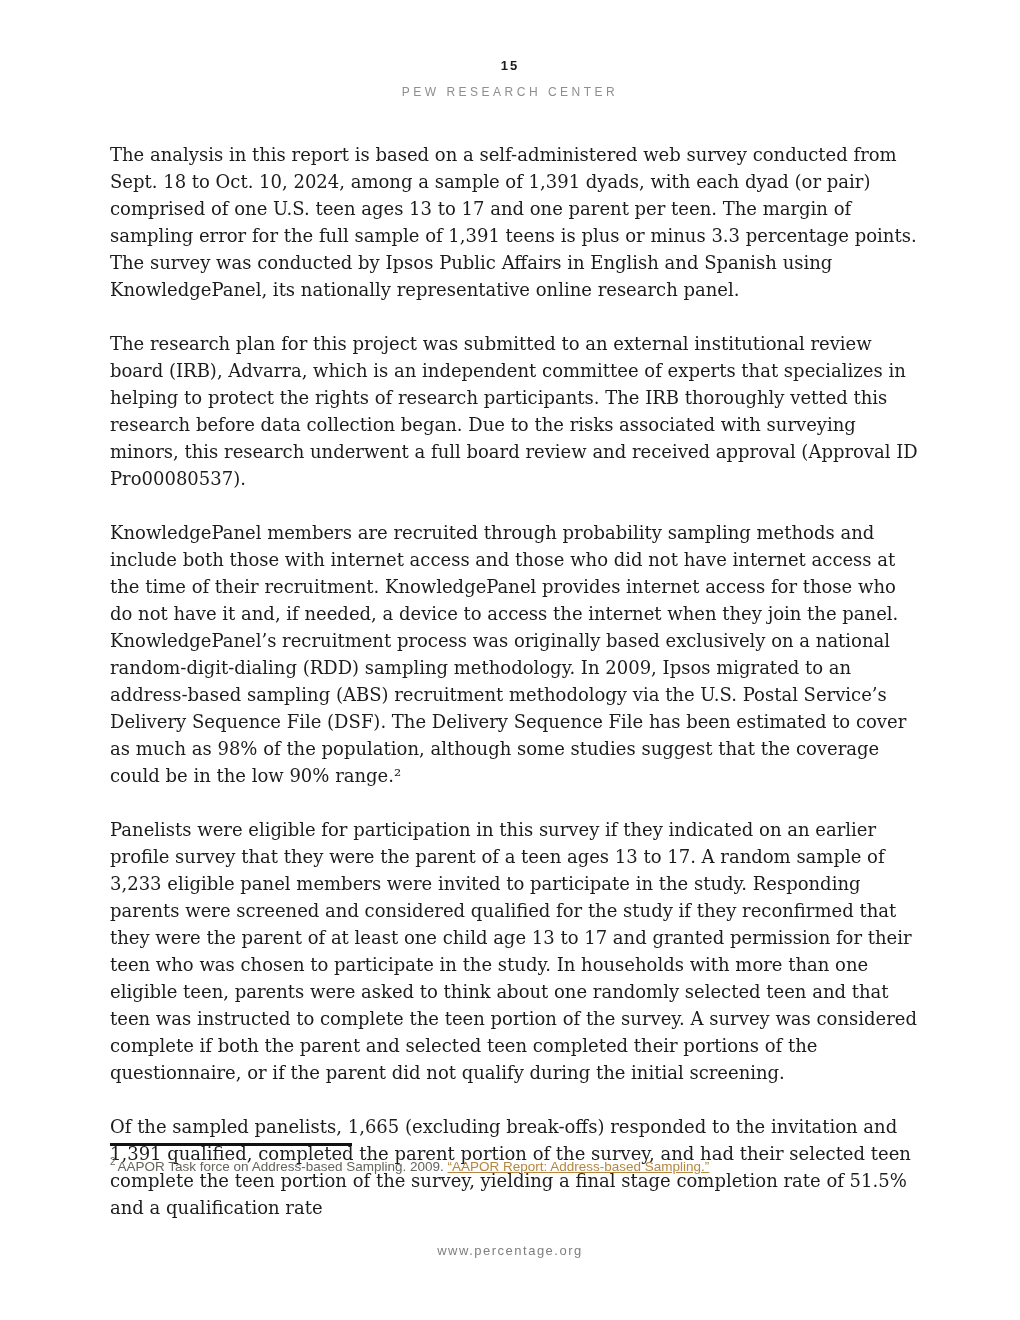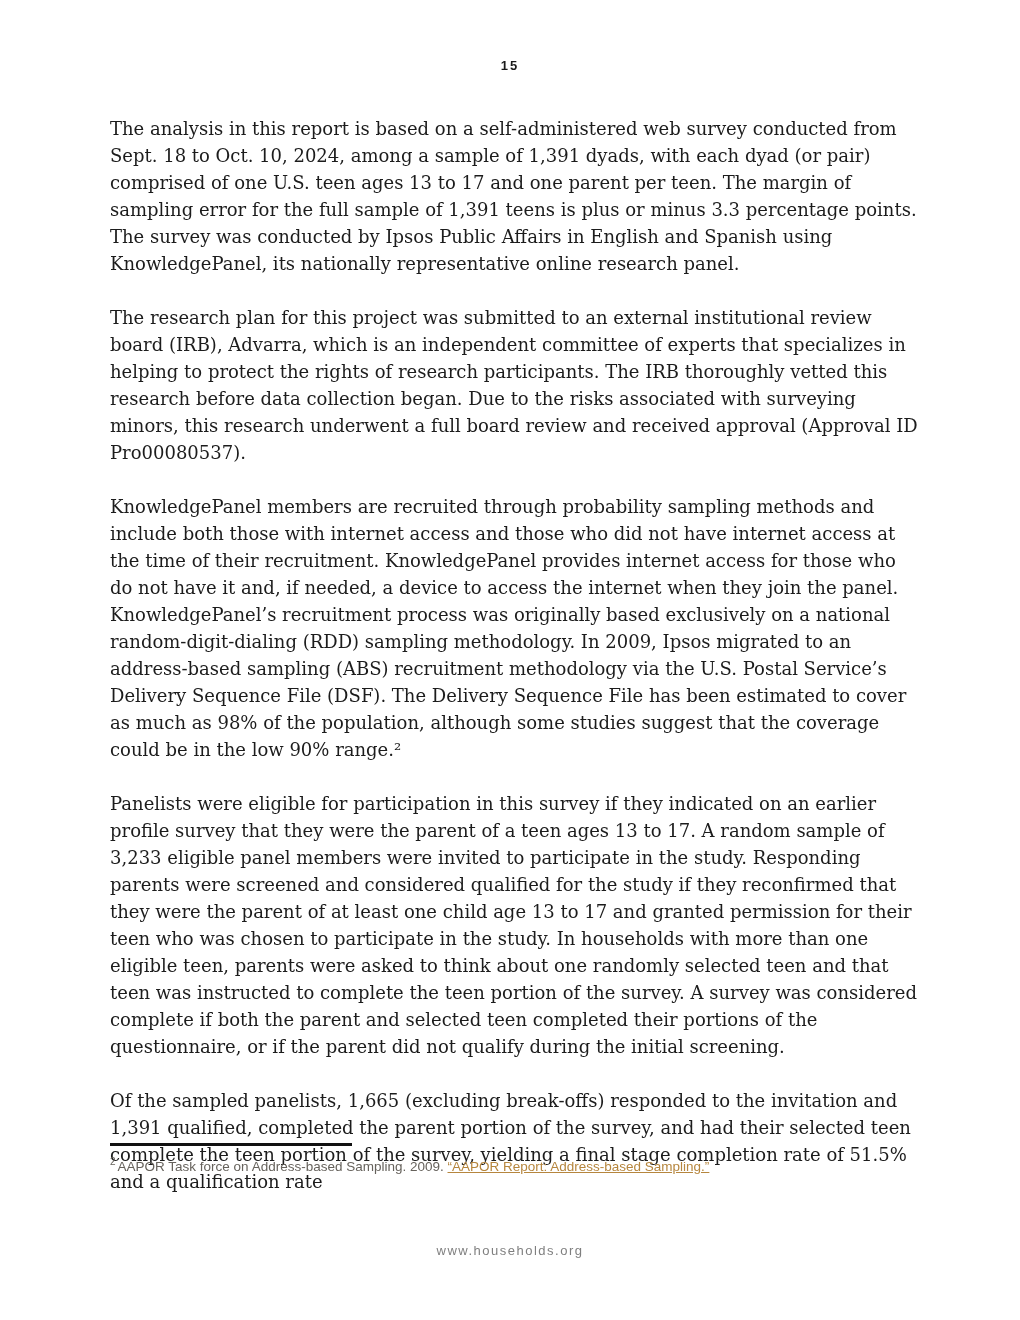--- a/index.html
+++ b/index.html
@@ -78,30 +78,31 @@
     color: #7f7f7f;
   }
 </style>
 </head>
 <body>
 
 <div class="page">
 
   <div class="page-header">
     <div class="page-number">15</div>
+    <div class="brand">PEW RESEARCH CENTER</div>
   </div>
 
   <div class="content">
     <p class="body-para">The analysis in this report is based on a self-administered web survey conducted from Sept. 18 to Oct. 10, 2024, among a sample of 1,391 dyads, with each dyad (or pair) comprised of one U.S. teen ages 13 to 17 and one parent per teen. The margin of sampling error for the full sample of 1,391 teens is plus or minus 3.3 percentage points. The survey was conducted by Ipsos Public Affairs in English and Spanish using KnowledgePanel, its nationally representative online research panel.</p>
     <p class="body-para">The research plan for this project was submitted to an external institutional review board (IRB), Advarra, which is an independent committee of experts that specializes in helping to protect the rights of research participants. The IRB thoroughly vetted this research before data collection began. Due to the risks associated with surveying minors, this research underwent a full board review and received approval (Approval ID Pro00080537).</p>
     <p class="body-para">KnowledgePanel members are recruited through probability sampling methods and include both those with internet access and those who did not have internet access at the time of their recruitment. KnowledgePanel provides internet access for those who do not have it and, if needed, a device to access the internet when they join the panel. KnowledgePanel’s recruitment process was originally based exclusively on a national random-digit-dialing (RDD) sampling methodology. In 2009, Ipsos migrated to an address-based sampling (ABS) recruitment methodology via the U.S. Postal Service’s Delivery Sequence File (DSF). The Delivery Sequence File has been estimated to cover as much as 98% of the population, although some studies suggest that the coverage could be in the low 90% range.²</p>
     <p class="body-para">Panelists were eligible for participation in this survey if they indicated on an earlier profile survey that they were the parent of a teen ages 13 to 17. A random sample of 3,233 eligible panel members were invited to participate in the study. Responding parents were screened and considered qualified for the study if they reconfirmed that they were the parent of at least one child age 13 to 17 and granted permission for their teen who was chosen to participate in the study. In households with more than one eligible teen, parents were asked to think about one randomly selected teen and that teen was instructed to complete the teen portion of the survey. A survey was considered complete if both the parent and selected teen completed their portions of the questionnaire, or if the parent did not qualify during the initial screening.</p>
     <p class="body-para">Of the sampled panelists, 1,665 (excluding break-offs) responded to the invitation and 1,391 qualified, completed the parent portion of the survey, and had their selected teen complete the teen portion of the survey, yielding a final stage completion rate of 51.5% and a qualification rate</p>
   </div>
 
   <div class="footnote">
     <div class="footnote-rule"></div>
     <p class="footnote-text"><sup>2</sup><span>AAPOR Task force on Address-based Sampling. 2009. </span><a class="footnote-link" href="#">“AAPOR Report: Address-based Sampling.”</a></p>
   </div>
 
-  <div class="page-footer">www.households.org</div>
+  <div class="page-footer">www.percentage.org</div>
 
 </div>
 
 </body></html>

